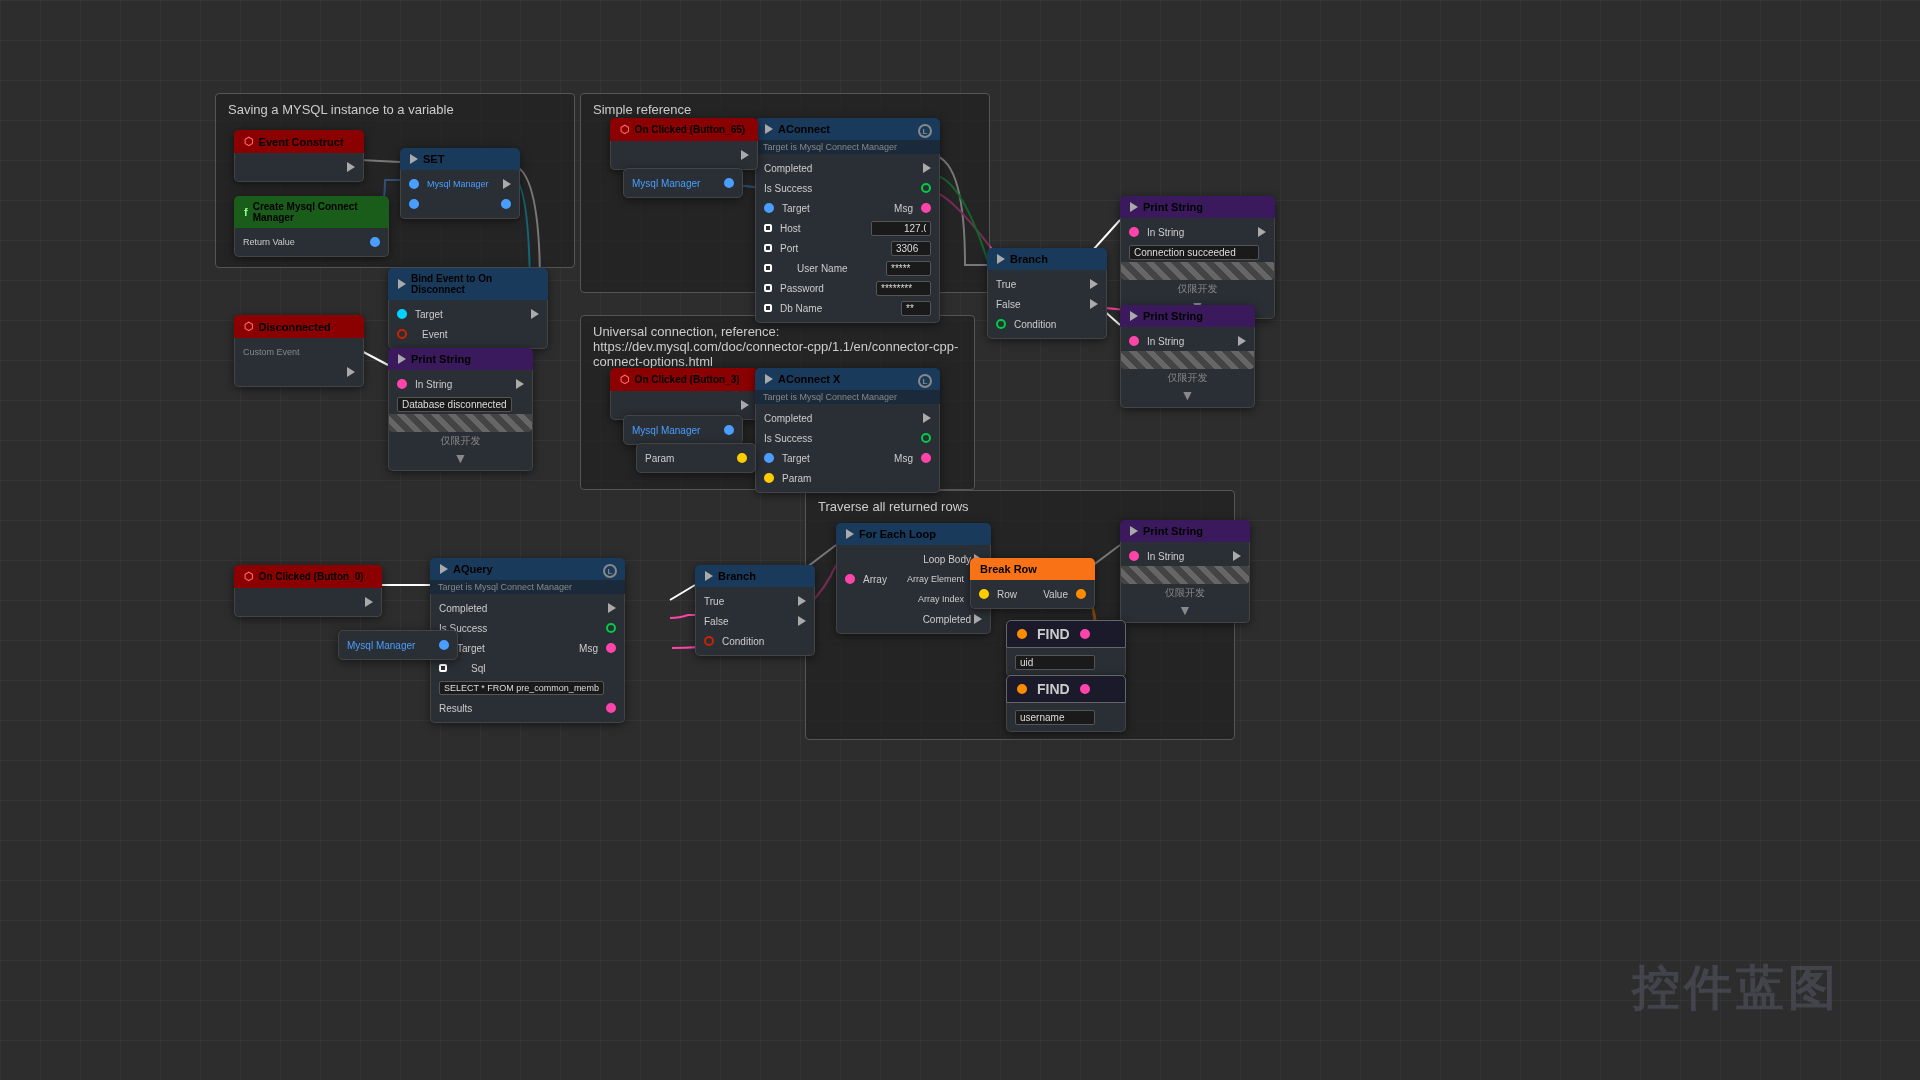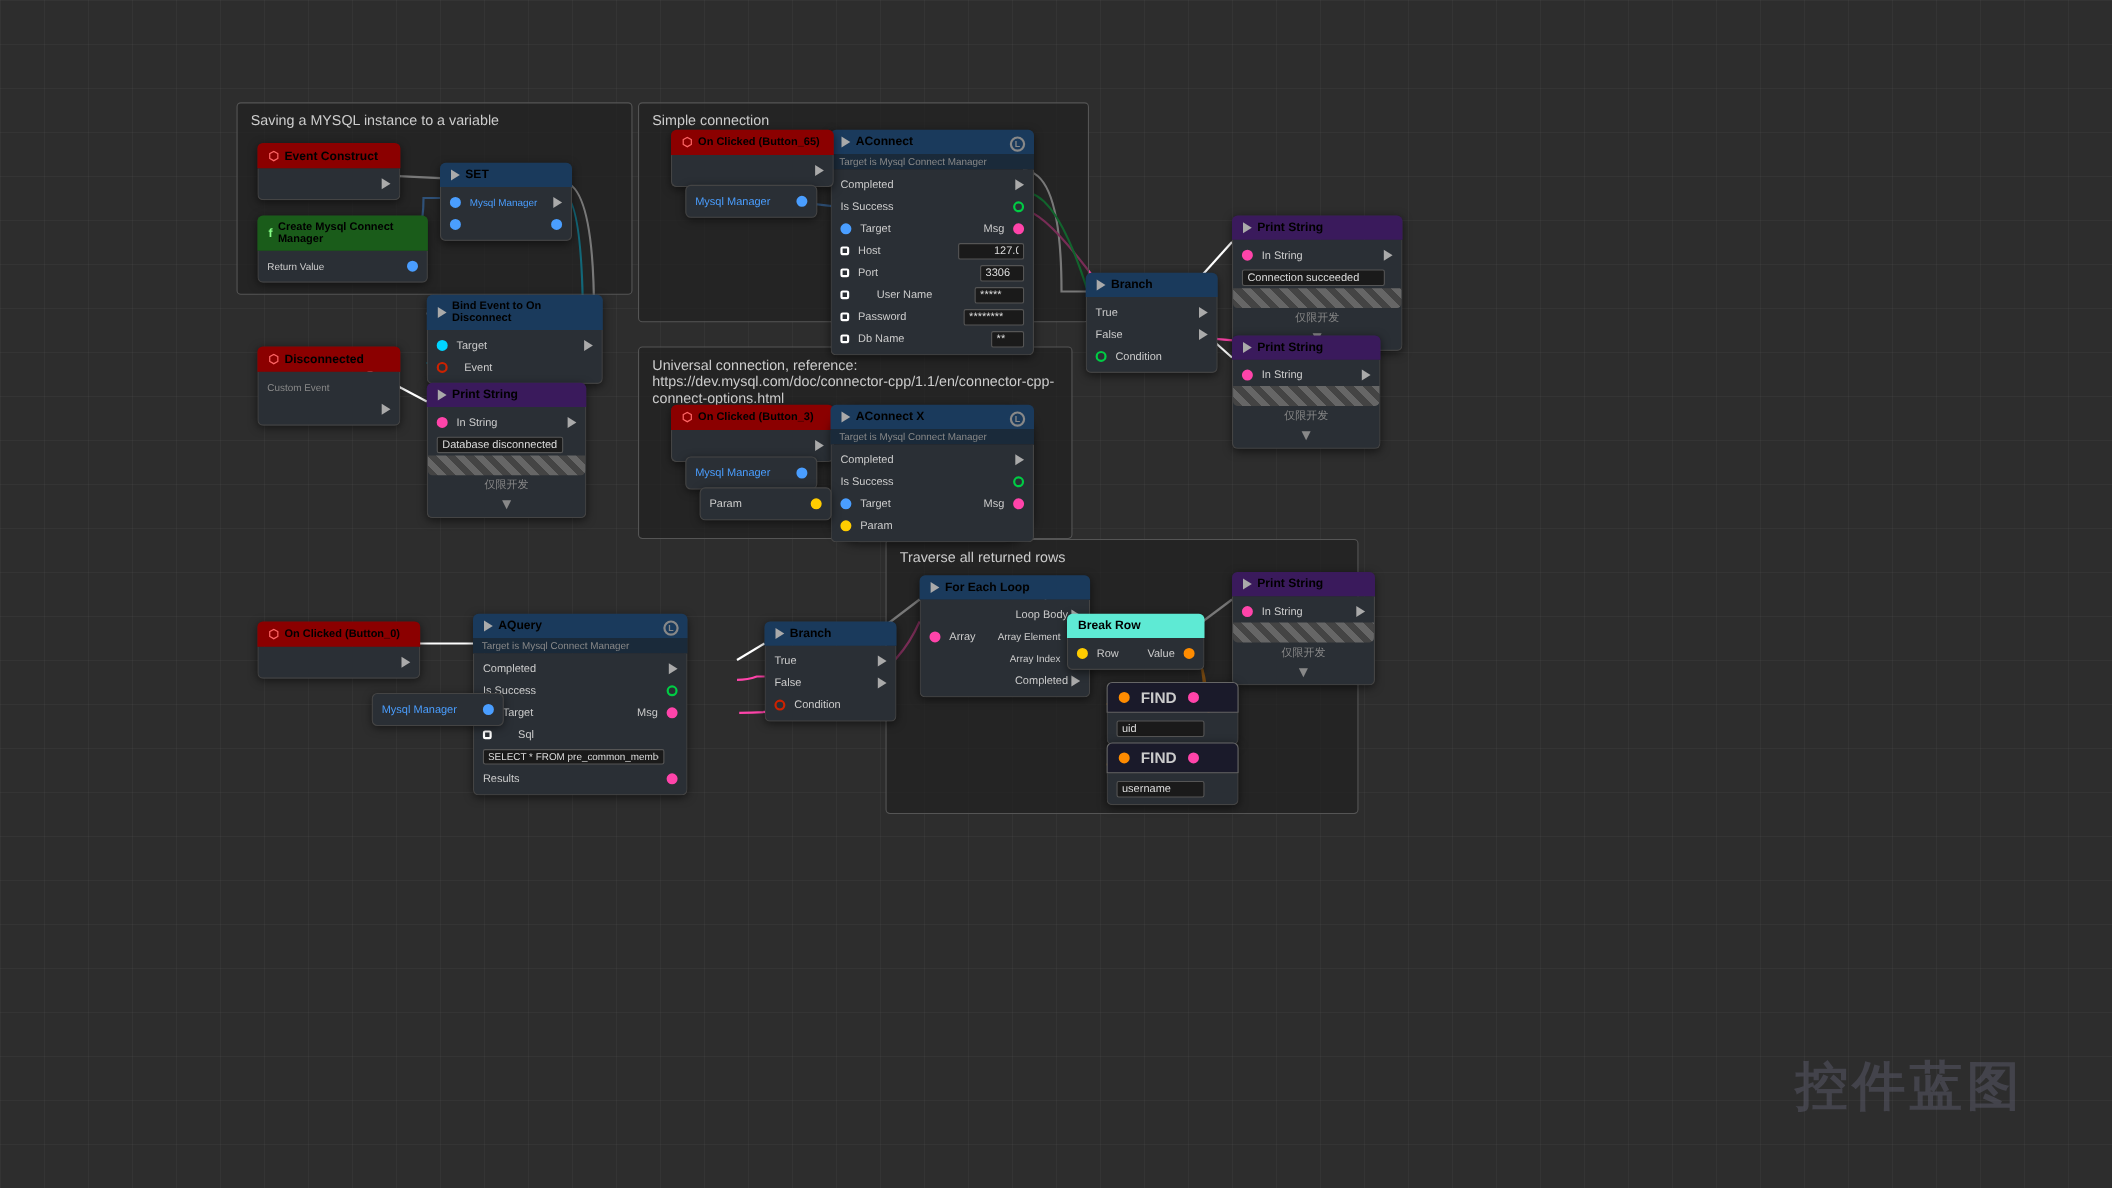--- a/index.html
+++ b/index.html
@@ -90,21 +90,21 @@
     .pin-cyan { border-color: #00d4ff; background: #00d4ff; }
     .pin-orange { border-color: #ff8c00; background: #ff8c00; }
     .pin-green { border-color: #00cc44; background: transparent; }
     .pin-red { border-color: #cc2200; background: transparent; }
     .pin-pink { border-color: #ff44aa; background: #ff44aa; }
     .pin-yellow { border-color: #ffcc00; background: #ffcc00; }
 
     
     .header-red { background: #8b0000; }
     .header-blue { background: #1a3a5c; }
-    .header-teal { background: #5eead4; }
+    .header-teal { background: #f97316; }
     .header-green { background: #1a5c1a; }
     .header-dark { background: #2a2a3a; }
     .header-purple { background: #3a1a5c; }
 
     .input-field {
       background: #1a1a1a;
       border: 1px solid #555;
       color: #ddd;
       padding: 1px 4px;
       font-size: 10px;
@@ -230,21 +230,21 @@
 
   <path d="M 932 175 Q 960 175 988 262" stroke="#00cc44" stroke-width="2" fill="none"></path>
 
 </svg>
 
 <div class="comment-box" style="left:215px;top:93px;width:360px;height:175px;">
   <span>Saving a MYSQL instance to a variable</span>
 </div>
 
 <div class="comment-box" style="left:580px;top:93px;width:410px;height:200px;">
-  <span>Simple connection</span>
+  <span>Simple reference</span>
 </div>
 
 <div class="comment-box" style="left:580px;top:315px;width:395px;height:175px;">
   <span>Universal connection, reference: https://dev.mysql.com/doc/connector-cpp/1.1/en/connector-cpp-connect-options.html</span>
 </div>
 
 <div class="comment-box" style="left:805px;top:490px;width:430px;height:250px;">
   <span>Traverse all returned rows</span>
 </div>
 
@@ -514,21 +514,21 @@
     <span style="font-size:10px;">On Clicked (Button_3)</span>
   </div>
   <div class="node-body">
     <div class="node-row">
       <span></span>
       <span class="exec-arrow"></span>
     </div>
   </div>
 </div>
 
-<div class="bp-node" style="left:755px;top:368px;width:185px;border-radius:27px;">
+<div class="bp-node" style="left:755px;top:368px;width:185px;">
   <div class="node-header header-blue">
     <span class="exec-arrow"></span>
     <span>AConnect X</span>
     <div class="clock-icon">L</div>
   </div>
   <div style="background:#1a2a3a;padding:2px 8px;font-size:9px;color:#888;">
     <span>Target is Mysql Connect Manager</span>
   </div>
   <div class="node-body">
     <div class="node-row">

